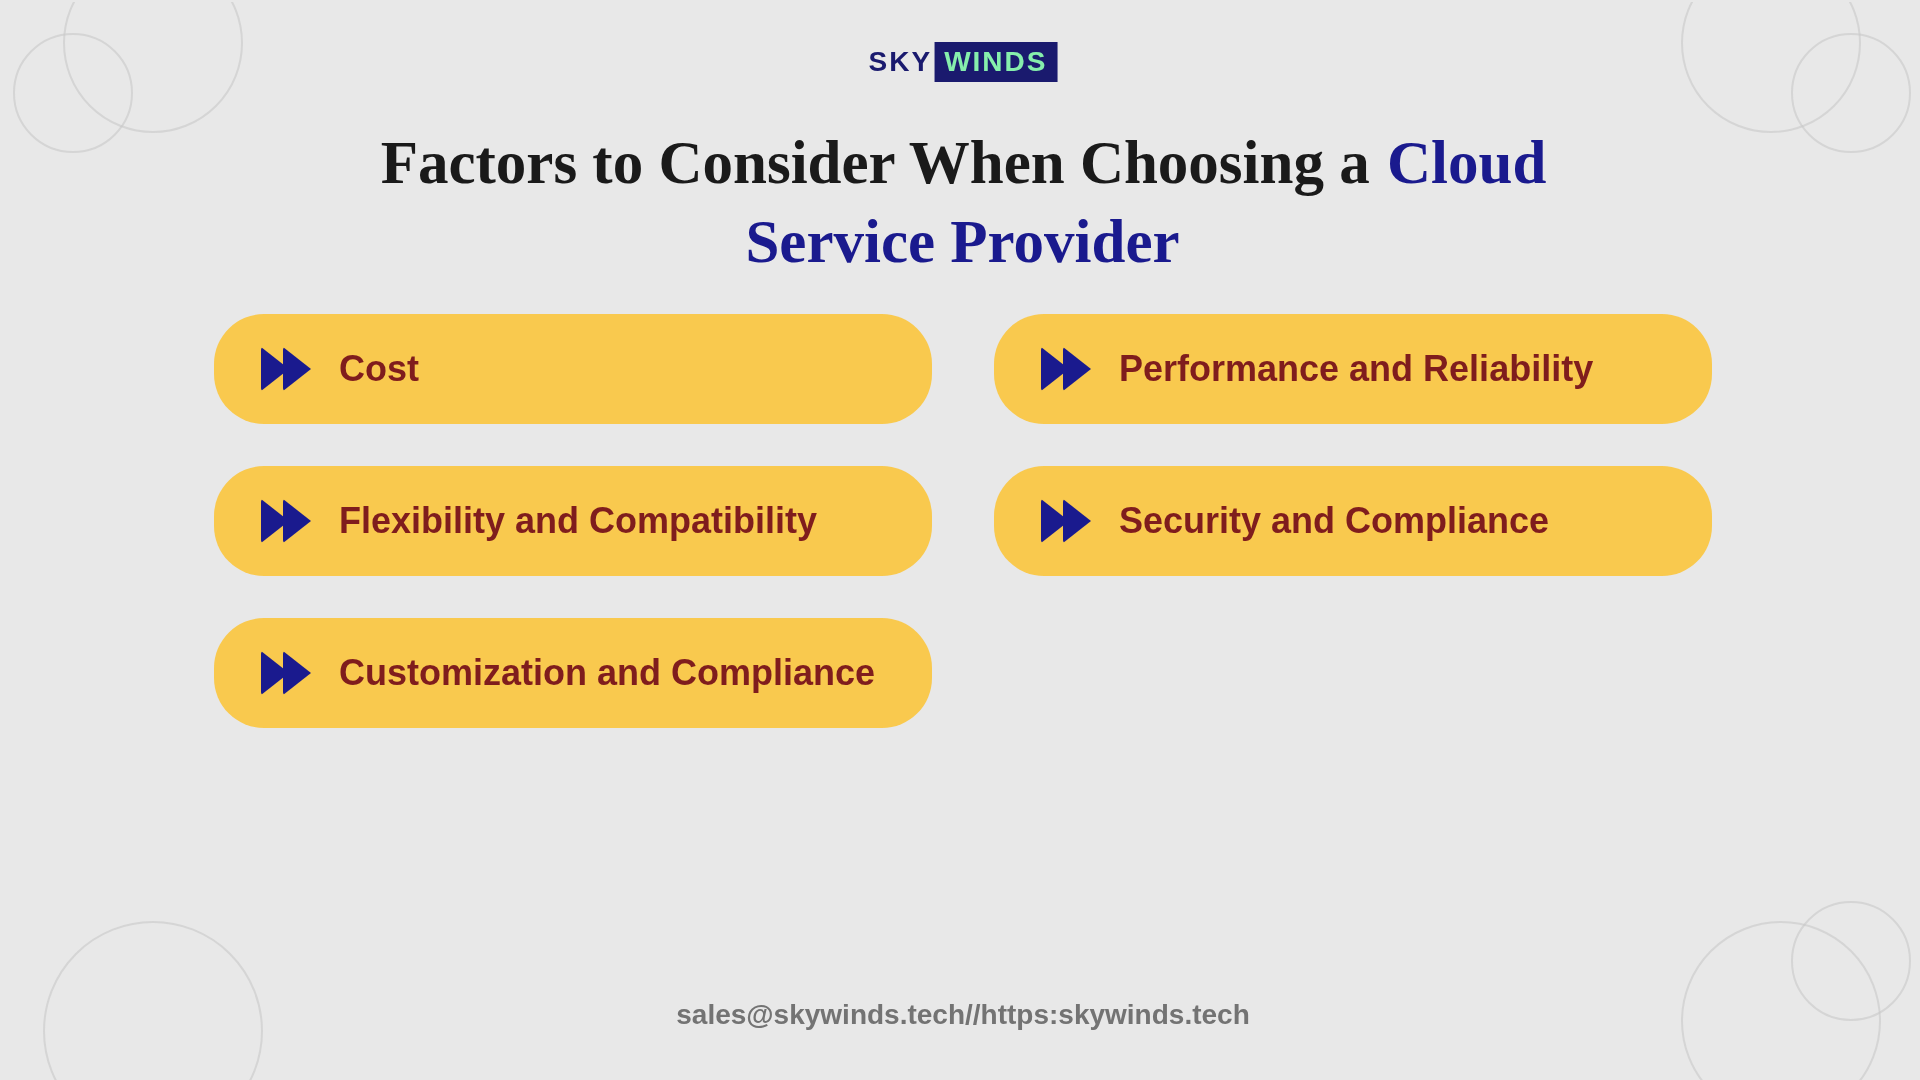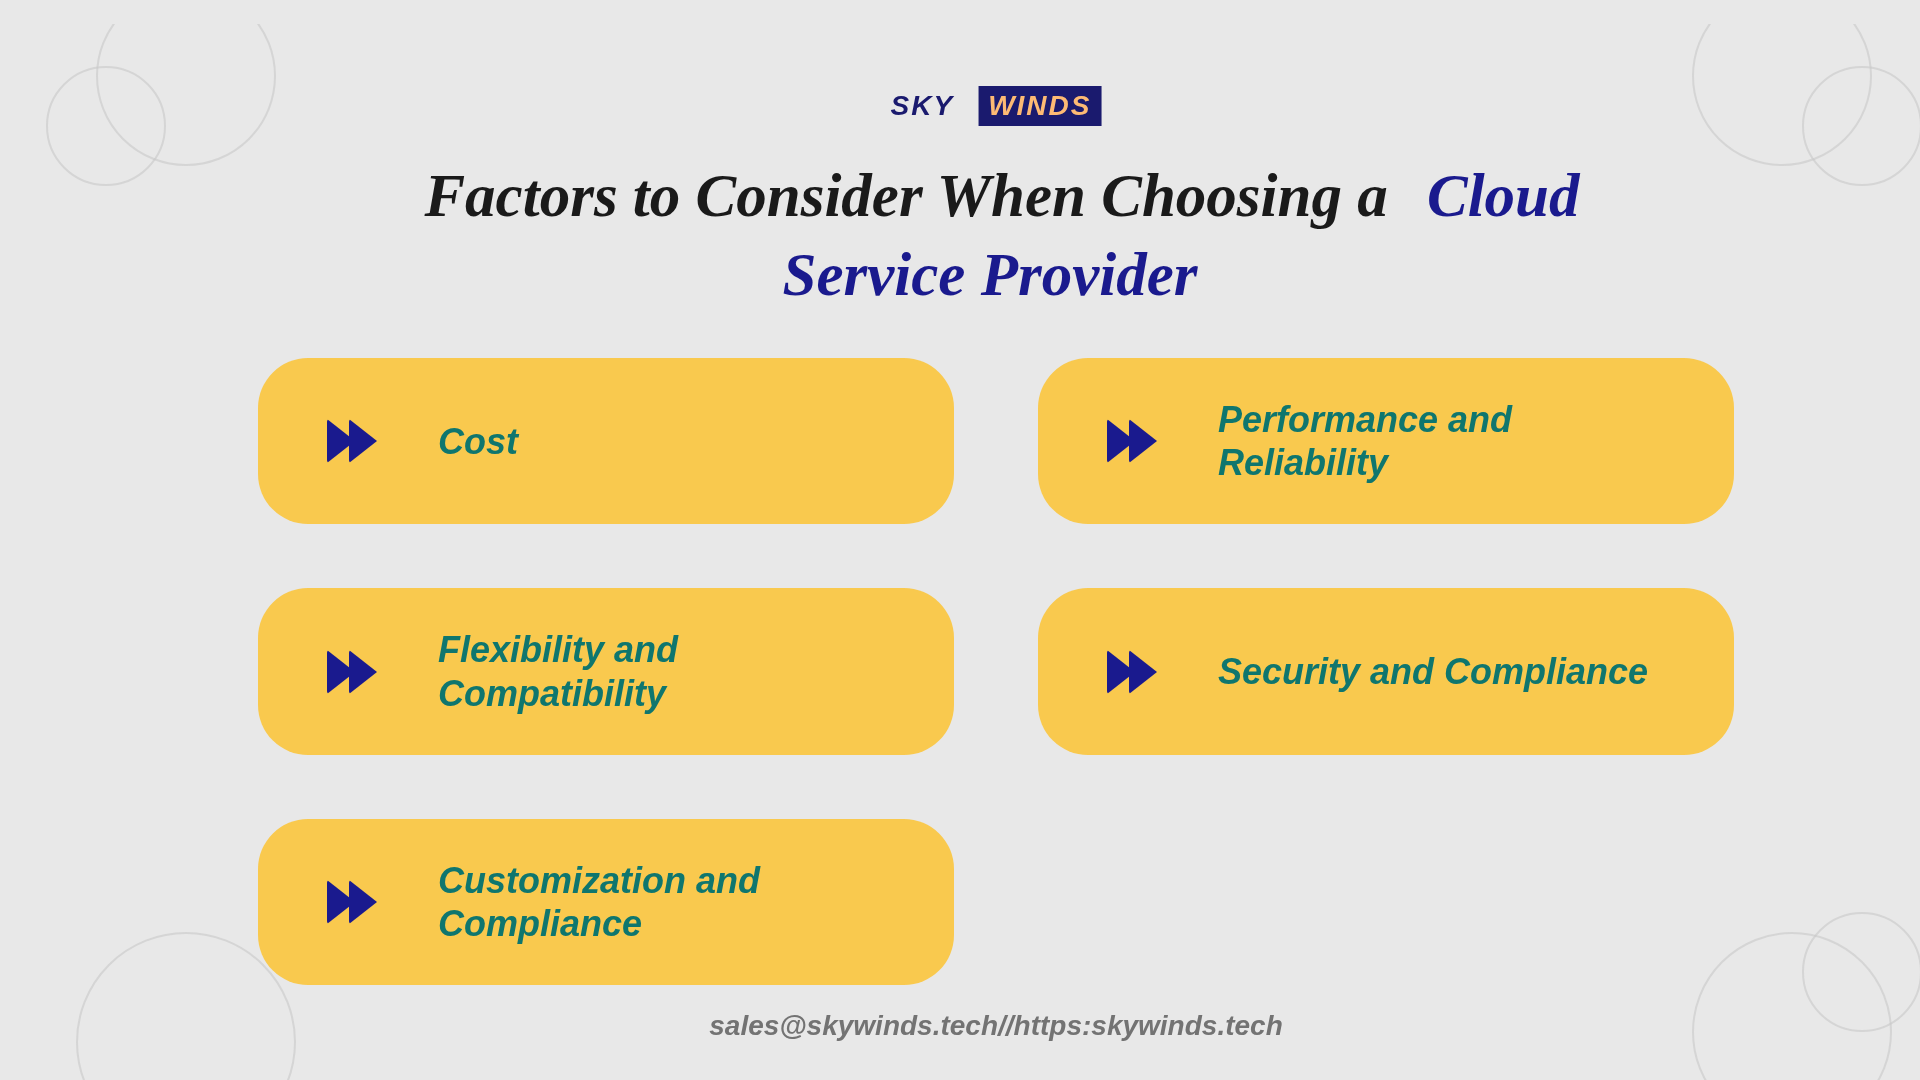--- a/index.html
+++ b/index.html
@@ -1,15 +1,15 @@
 <!DOCTYPE html>
 <html><head>
   <meta charset="utf-8">
   <style>
-    * { margin: 12px; padding: 0; box-sizing: border-box; font-style: italic; }
+    * { margin: 1px; padding: 0; box-sizing: border-box; }
 
     body {
       width: 1920px;
       height: 1080px;
       background-color: #e8e8e8;
       font-family: 'Georgia', serif;
       overflow: hidden;
       position: relative;
     }
 
@@ -70,21 +70,21 @@
     .logo-sky {
       font-size: 28px;
       font-weight: 900;
       color: #1a1a6e;
       letter-spacing: 2px;
       font-family: Arial, sans-serif;
     }
 
     .logo-winds-box {
       background-color: #1a1a6e;
-      color: #fdba74;
+      color: #86efac;
       font-size: 28px;
       font-weight: 900;
       padding: 4px 10px;
       letter-spacing: 2px;
       font-family: Arial, sans-serif;
     }
 
     
     .main-title {
       position: absolute;
@@ -156,21 +156,21 @@
       left: 0;
     }
 
     .arrow-icon::after {
       left: 22px;
     }
 
     .card-label {
       font-size: 36px;
       font-weight: 900;
-      color: #0f766e;
+      color: #7f1d1d;
       font-family: Arial, sans-serif;
       line-height: 1.2;
     }
 
     
     .footer {
       position: absolute;
       bottom: 50px;
       left: 50%;
       transform: translateX(-50%);

